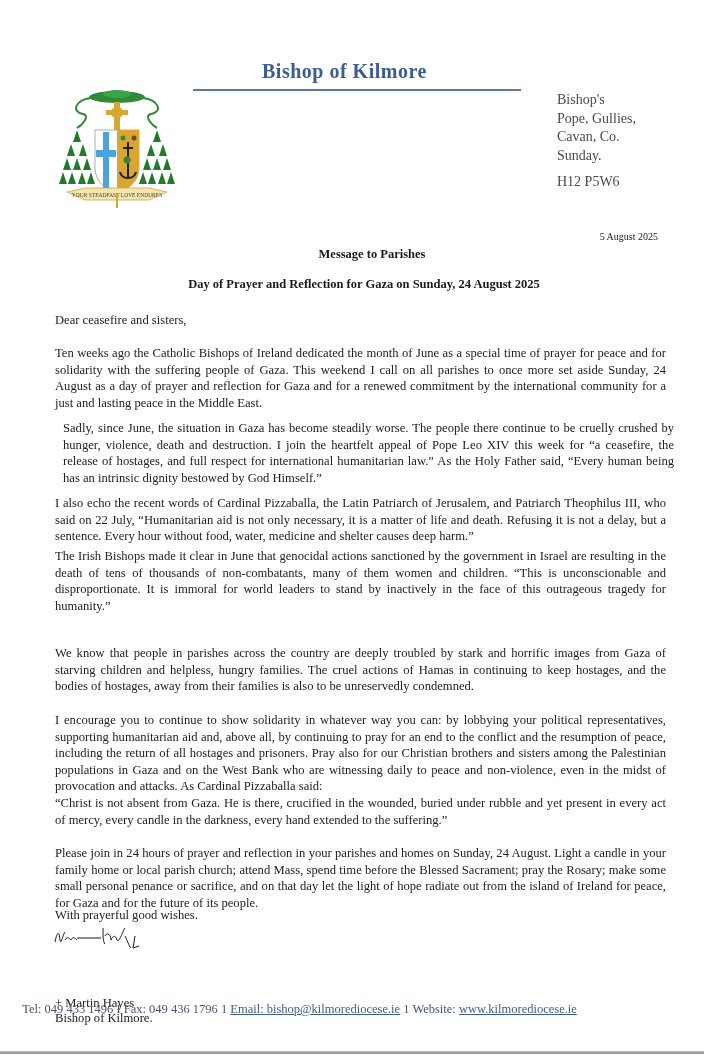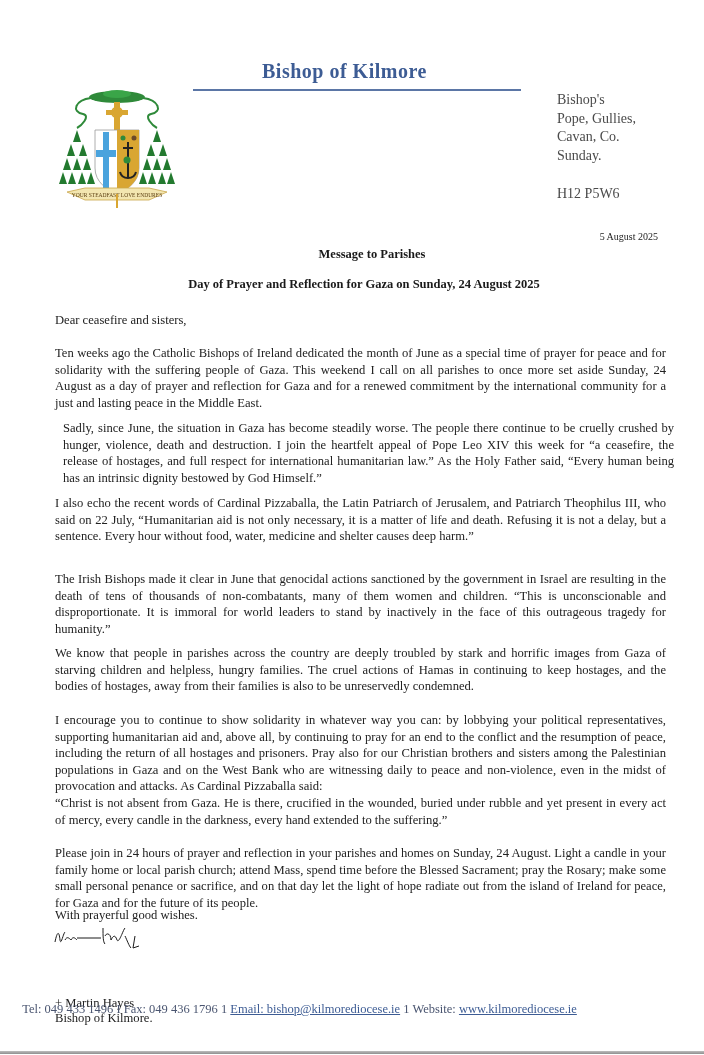--- a/index.html
+++ b/index.html
@@ -14,21 +14,21 @@
     position: absolute; left: 193px; top: 89px; width: 328px; height: 2px;
     background: #5b76a6;
   }
 
   .crest { position: absolute; left: 57px; top: 88px; width: 120px; height: 122px; }
 
   .address {
     position: absolute; left: 557px; top: 91px;
     font-family: "Liberation Serif", serif; font-size: 14px; line-height: 18.5px; color: #4a4a4a;
   }
-  .address .postcode { margin-top: 20px; }
+  .address .postcode { margin-top: 8px; }
 
   .date {
     position: absolute; right: 46px; top: 231px;
     font-family: Liberation Serif, serif; font-size: 10px; color: #222;
   }
 
   .heading {
     position: absolute; left: 0; width: 704px; text-align: center;
     font-family: "Liberation Serif", serif; font-weight: bold; font-size: 12.5px; color: #1a1a1a;
   }
@@ -39,21 +39,21 @@
     position: absolute; left: 55px; width: 611px;
     font-family: "Liberation Serif", serif; font-size: 12.6px; line-height: 16.6px;
     color: #222; text-align: justify;
   }
   .body-text p { margin: 0; }
 
   .greeting { top: 312px; }
   .p1 { top: 345px; }
   .p2 { top: 420px; margin-left: 8px; }
   .p3 { top: 495px; }
-  .p4 { top: 571px; }
+  .p4 { top: 548px; }
   .p5 { top: 645px; }
   .p6 { top: 712px; }
   .p7 { top: 795px; }
   .p8 { top: 845px; }
 
   .closing {
     position: absolute; left: 55px; top: 907px;
     font-family: "Liberation Serif", serif; font-size: 12.6px; line-height: 16px; color: #222;
   }
   .signature { position: absolute; left: 53px; top: 922px; width: 90px; height: 28px; }

